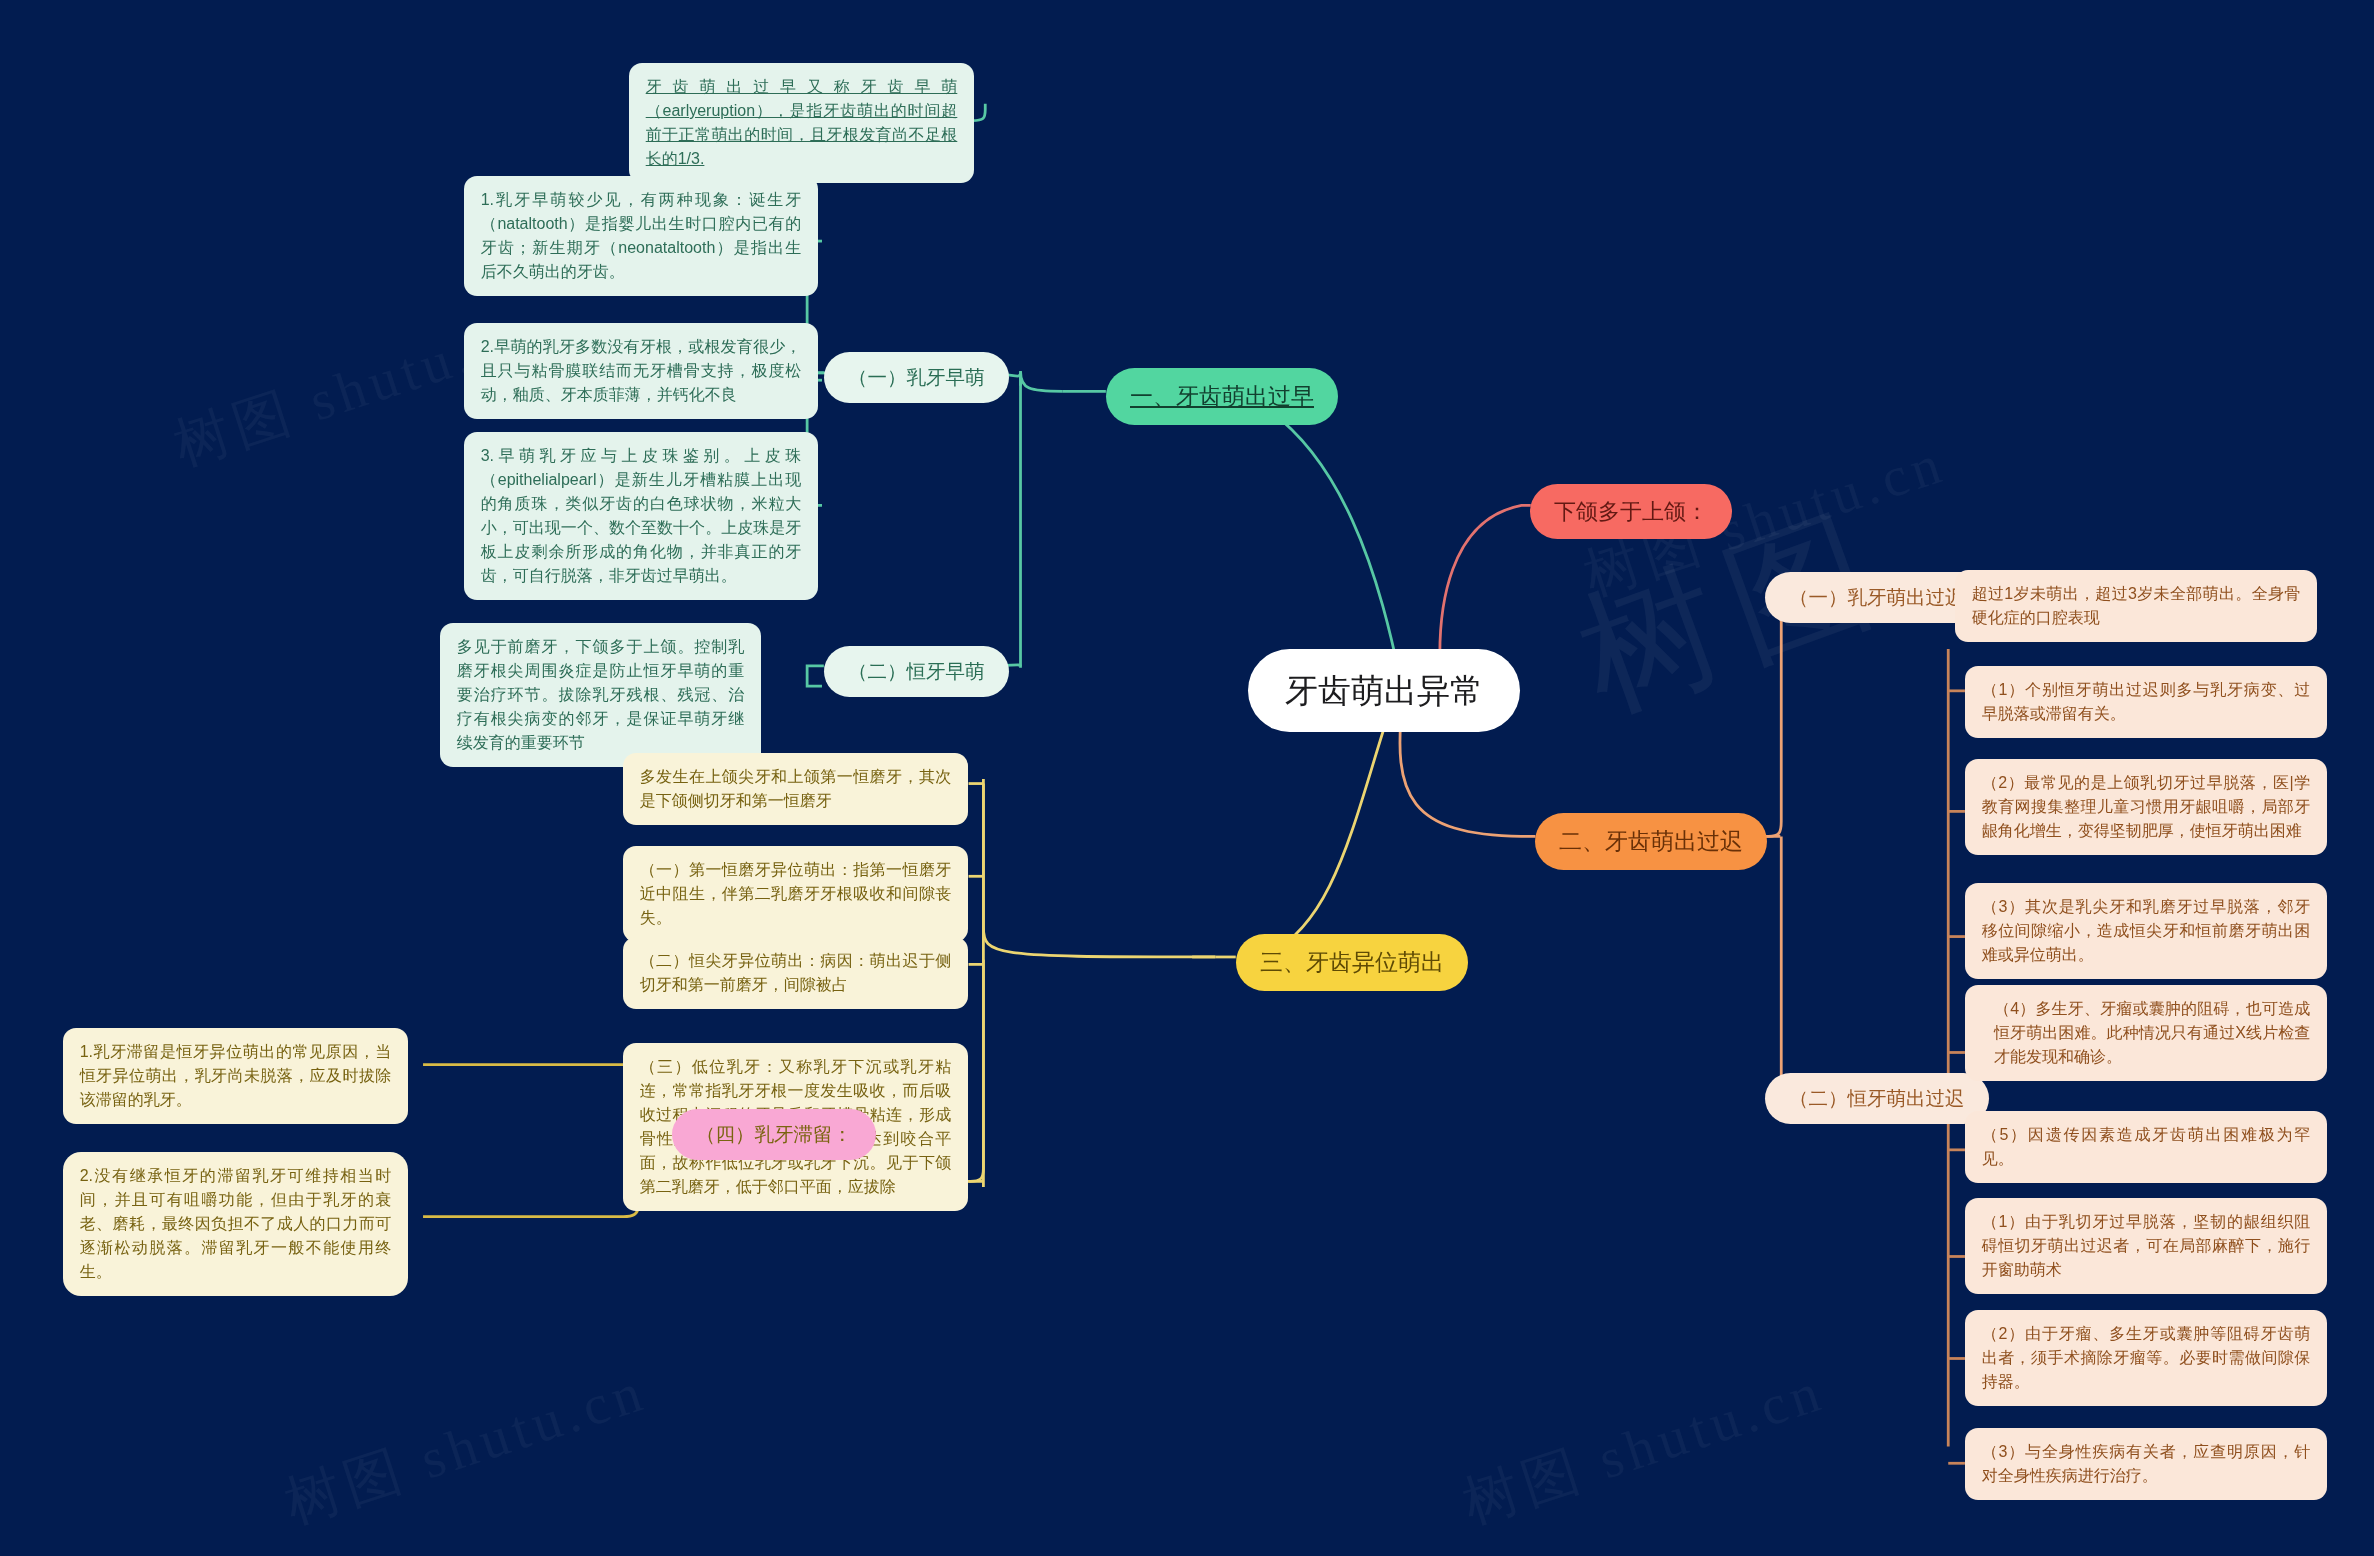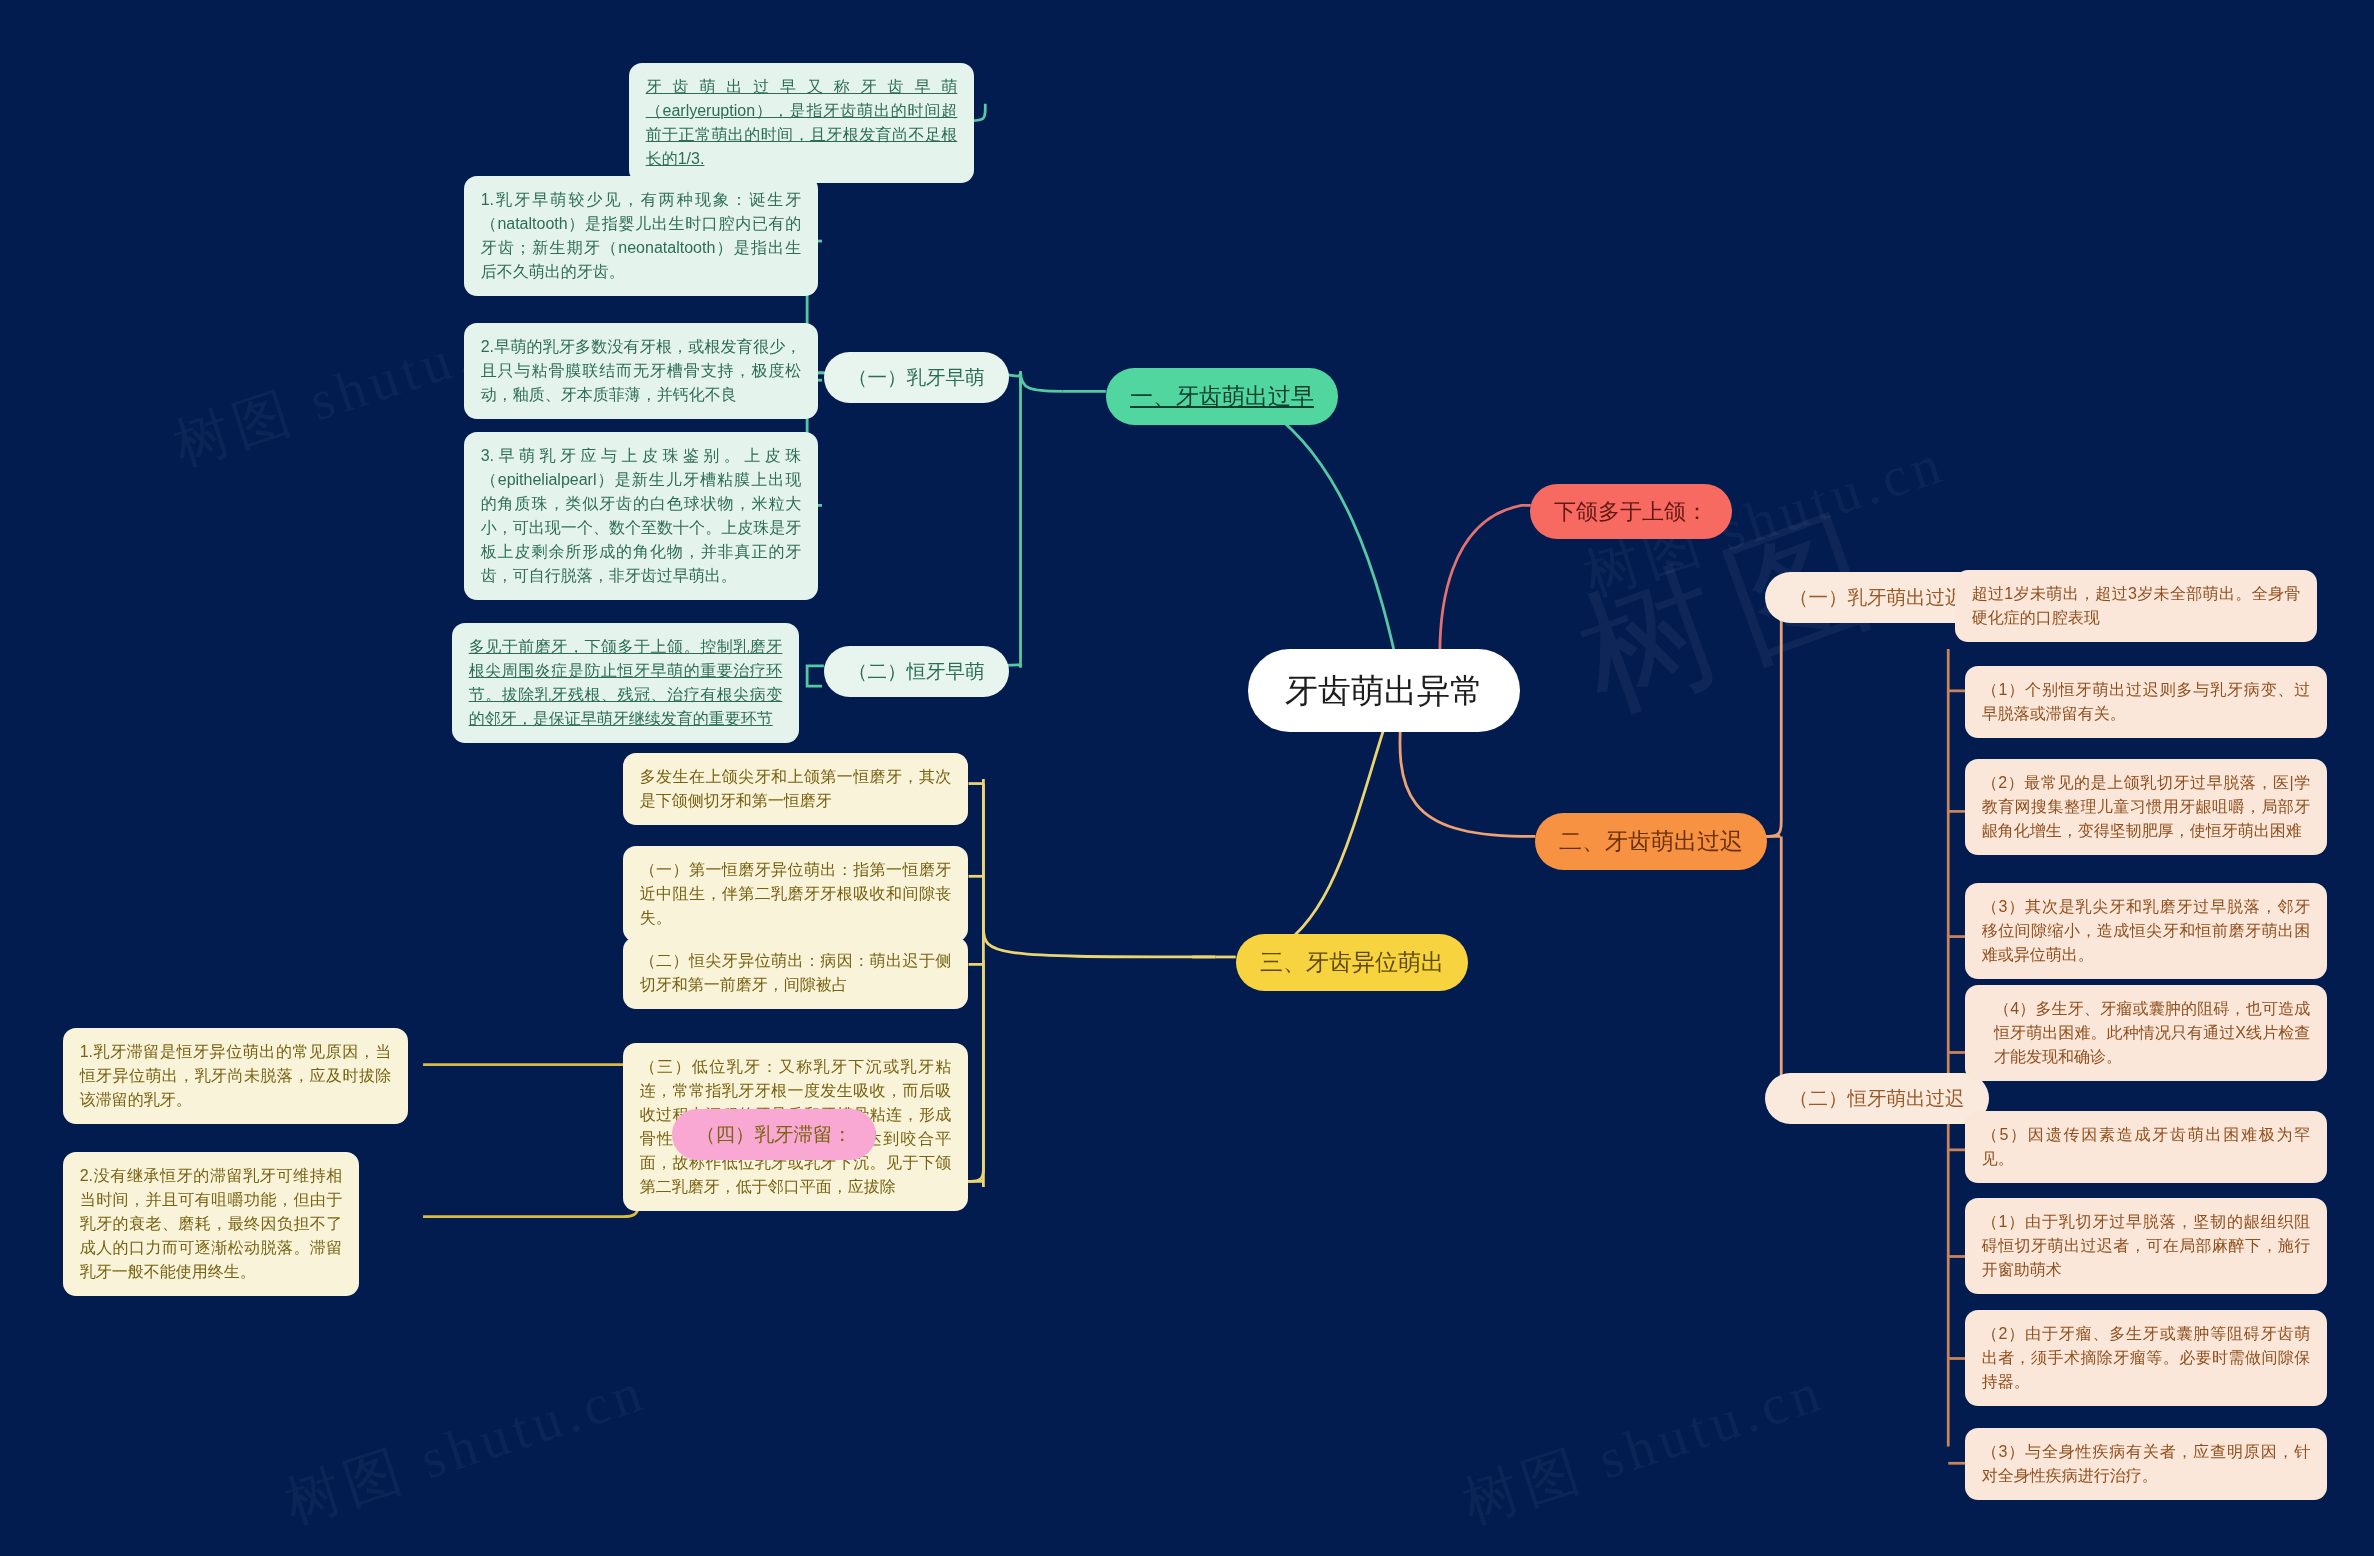--- a/index.html
+++ b/index.html
@@ -201,21 +201,21 @@
 
   <div class="node pill br-green" style="left:1106px;top:368px;">一、牙齿萌出过早</div>
 
   <div class="node pill sub-green" style="left:824px;top:352px;">（一）乳牙早萌</div>
   <div class="node pill sub-green" style="left:824px;top:646px;">（二）恒牙早萌</div>
 
   <div class="node leaf-green" style="left:629px;top:63px;width:345px;text-decoration:underline;">牙齿萌出过早又称牙齿早萌（earlyeruption），是指牙齿萌出的时间超前于正常萌出的时间，且牙根发育尚不足根长的1/3.</div>
   <div class="node leaf-green" style="left:464px;top:176px;width:354px;">1.乳牙早萌较少见，有两种现象：诞生牙（nataltooth）是指婴儿出生时口腔内已有的牙齿；新生期牙（neonataltooth）是指出生后不久萌出的牙齿。</div>
   <div class="node leaf-green" style="left:464px;top:323px;width:354px;">2.早萌的乳牙多数没有牙根，或根发育很少，且只与粘骨膜联结而无牙槽骨支持，极度松动，釉质、牙本质菲薄，并钙化不良</div>
   <div class="node leaf-green" style="left:464px;top:432px;width:354px;">3.早萌乳牙应与上皮珠鉴别。上皮珠（epithelialpearl）是新生儿牙槽粘膜上出现的角质珠，类似牙齿的白色球状物，米粒大小，可出现一个、数个至数十个。上皮珠是牙板上皮剩余所形成的角化物，并非真正的牙齿，可自行脱落，非牙齿过早萌出。</div>
-  <div class="node leaf-green" style="left:452px;top:623px;width:347px;text-decoration:underline;">多见于前磨牙，下颌多于上颌。控制乳磨牙根尖周围炎症是防止恒牙早萌的重要治疗环节。拔除乳牙残根、残冠、治疗有根尖病变的邻牙，是保证早萌牙继续发育的重要环节</div>
+  <div class="node leaf-green" style="left:440px;top:623px;width:321px;">多见于前磨牙，下颌多于上颌。控制乳磨牙根尖周围炎症是防止恒牙早萌的重要治疗环节。拔除乳牙残根、残冠、治疗有根尖病变的邻牙，是保证早萌牙继续发育的重要环节</div>
 
   <div class="node pill br-orange" style="left:1535px;top:773px;margin-top:40px;">二、牙齿萌出过迟</div>
 
   <div class="node pill sub-orange" style="left:1765px;top:572px;">（一）乳牙萌出过迟</div>
   <div class="node pill sub-orange" style="left:1765px;top:1073px;">（二）恒牙萌出过迟</div>
 
   <div class="node leaf-orange" style="left:1955px;top:570px;width:362px;">超过1岁未萌出，超过3岁未全部萌出。全身骨硬化症的口腔表现</div>
 
   <div class="node leaf-orange" style="left:1965px;top:666px;width:362px;">（1）个别恒牙萌出过迟则多与乳牙病变、过早脱落或滞留有关。</div>
   <div class="node leaf-orange" style="left:1965px;top:759px;width:362px;">（2）最常见的是上颌乳切牙过早脱落，医|学教育网搜集整理儿童习惯用牙龈咀嚼，局部牙龈角化增生，变得坚韧肥厚，使恒牙萌出困难</div>
@@ -229,16 +229,16 @@
   <div class="node pill br-yellow" style="left:1236px;top:934px;">三、牙齿异位萌出</div>
 
   <div class="node leaf-yellow" style="left:623px;top:753px;width:345px;">多发生在上颌尖牙和上颌第一恒磨牙，其次是下颌侧切牙和第一恒磨牙</div>
   <div class="node leaf-yellow" style="left:623px;top:846px;width:345px;">（一）第一恒磨牙异位萌出：指第一恒磨牙近中阻生，伴第二乳磨牙牙根吸收和间隙丧失。</div>
   <div class="node leaf-yellow" style="left:623px;top:937px;width:345px;">（二）恒尖牙异位萌出：病因：萌出迟于侧切牙和第一前磨牙，间隙被占</div>
   <div class="node leaf-yellow" style="left:623px;top:1043px;width:345px;">（三）低位乳牙：又称乳牙下沉或乳牙粘连，常常指乳牙牙根一度发生吸收，而后吸收过程中沉积的牙骨质和牙槽骨粘连，形成骨性愈着，使该乳牙高度不能达到咬合平面，故称作低位乳牙或乳牙下沉。见于下颌第二乳磨牙，低于邻口平面，应拔除</div>
 
   <div class="node pill sub-yellow" style="left:672px;top:1109px;">（四）乳牙滞留：</div>
 
   <div class="node leaf-yellow" style="left:63px;top:1028px;width:345px;">1.乳牙滞留是恒牙异位萌出的常见原因，当恒牙异位萌出，乳牙尚未脱落，应及时拔除该滞留的乳牙。</div>
-  <div class="node leaf-yellow" style="left:63px;top:1152px;width:296px;">2.没有继承恒牙的滞留乳牙可维持相当时间，并且可有咀嚼功能，但由于乳牙的衰老、磨耗，最终因负担不了成人的口力而可逐渐松动脱落。滞留乳牙一般不能使用终生。</div>
+  <div class="node leaf-yellow" style="left:63px;top:1152px;width:345px;border-radius:18px;">2.没有继承恒牙的滞留乳牙可维持相当时间，并且可有咀嚼功能，但由于乳牙的衰老、磨耗，最终因负担不了成人的口力而可逐渐松动脱落。滞留乳牙一般不能使用终生。</div>
 
 </div>
 
 
 </body></html>

